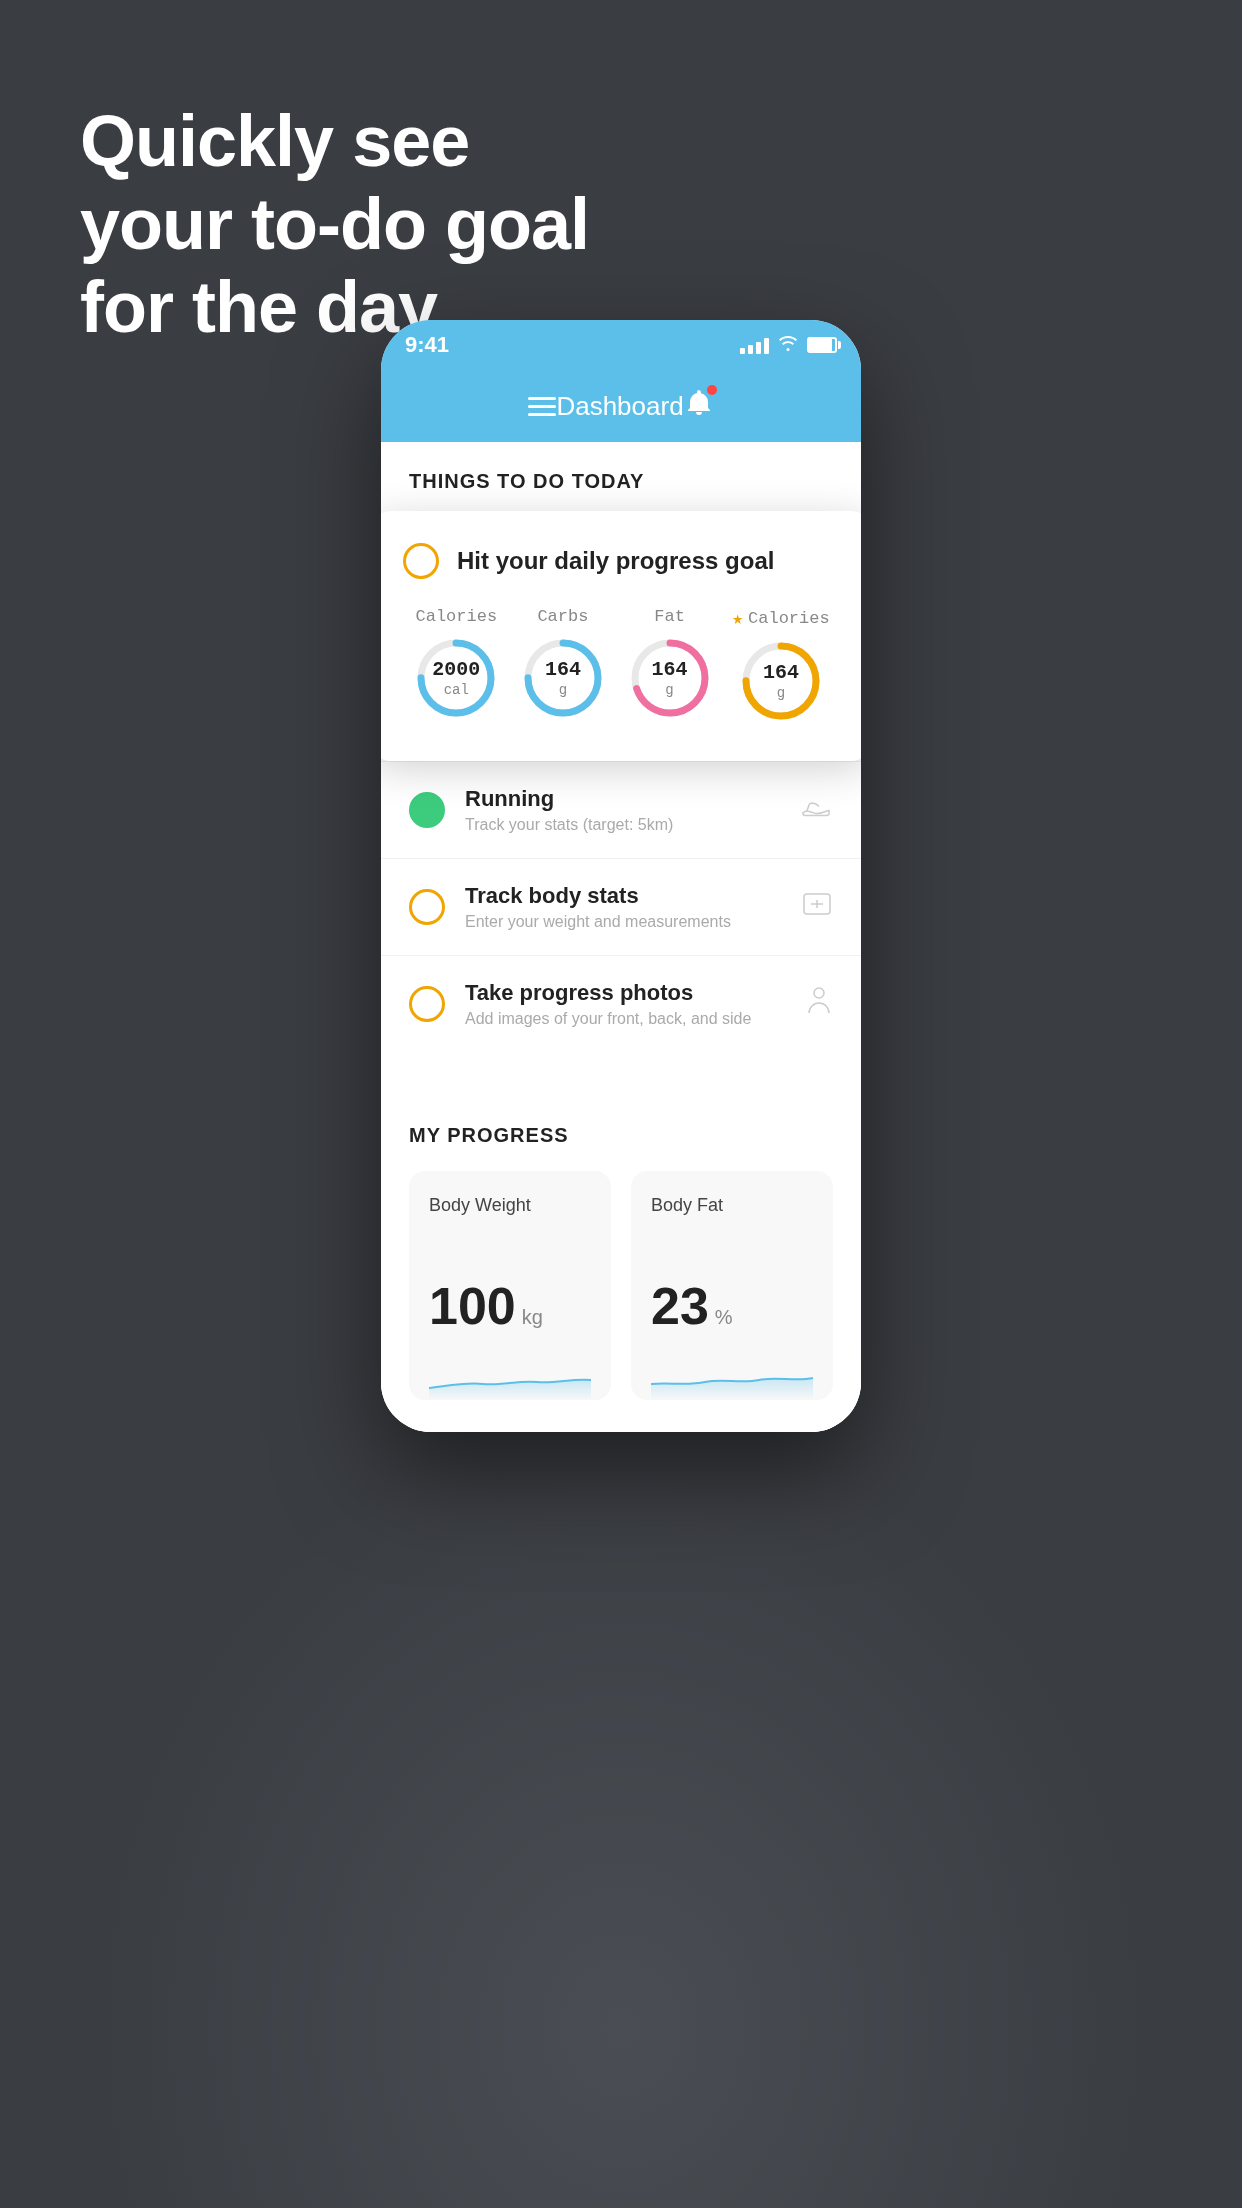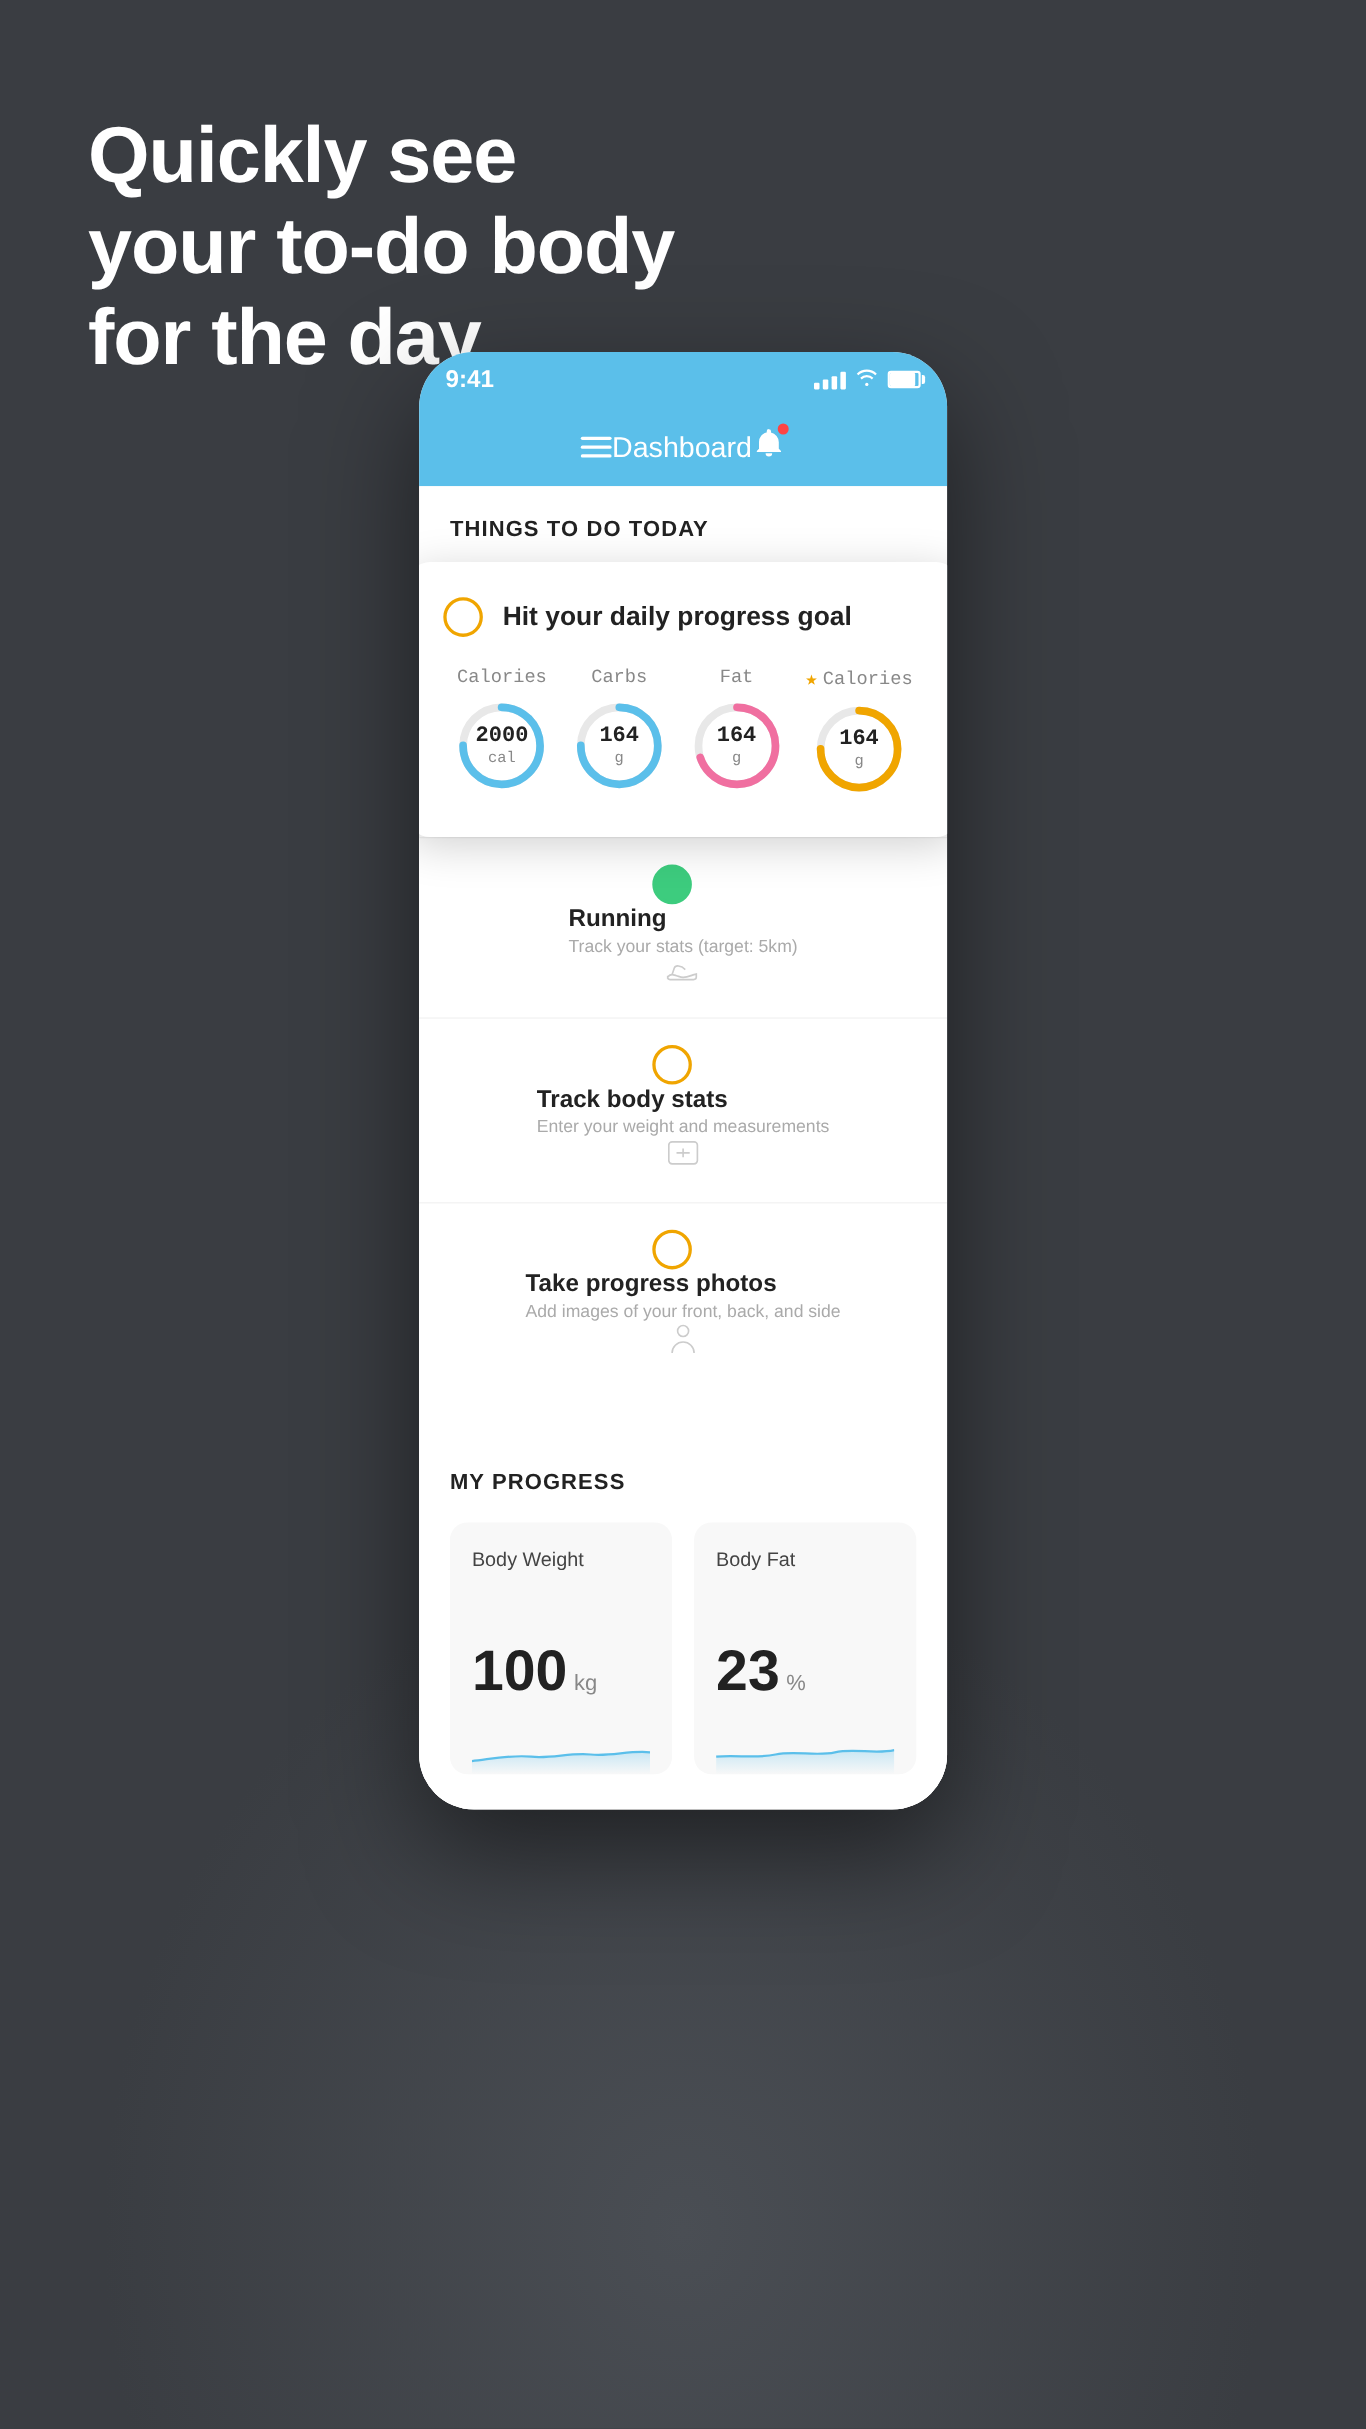--- a/index.html
+++ b/index.html
@@ -307,21 +307,20 @@
     .todo-list {
       background: white;
     }
 
     .todo-item {
       display: flex;
       align-items: center;
       padding: 24px 28px;
       border-top: 1px solid #f0f0f0;
       position: relative;
-      flex-direction: column;
     }
 
     .todo-circle {
       width: 36px;
       height: 36px;
       border-radius: 50%;
       border: 3px solid;
       flex-shrink: 0;
       margin-right: 20px;
     }
@@ -414,21 +413,21 @@
       height: 48px;
     }
   </style>
 </head>
 <body>
 
 <div class="bg-overlay"></div>
 
 <div class="headline">
   <div>Quickly see</div>
-  <div>your to-do body</div>
+  <div>your to-do goal</div>
   <div>for the day.</div>
 </div>
 
 <div class="phone-wrapper">
   <div class="phone-frame">
 
     <div class="status-bar">
       <span class="status-time">9:41</span>
       <div class="status-icons">
         <div class="signal-bars">

